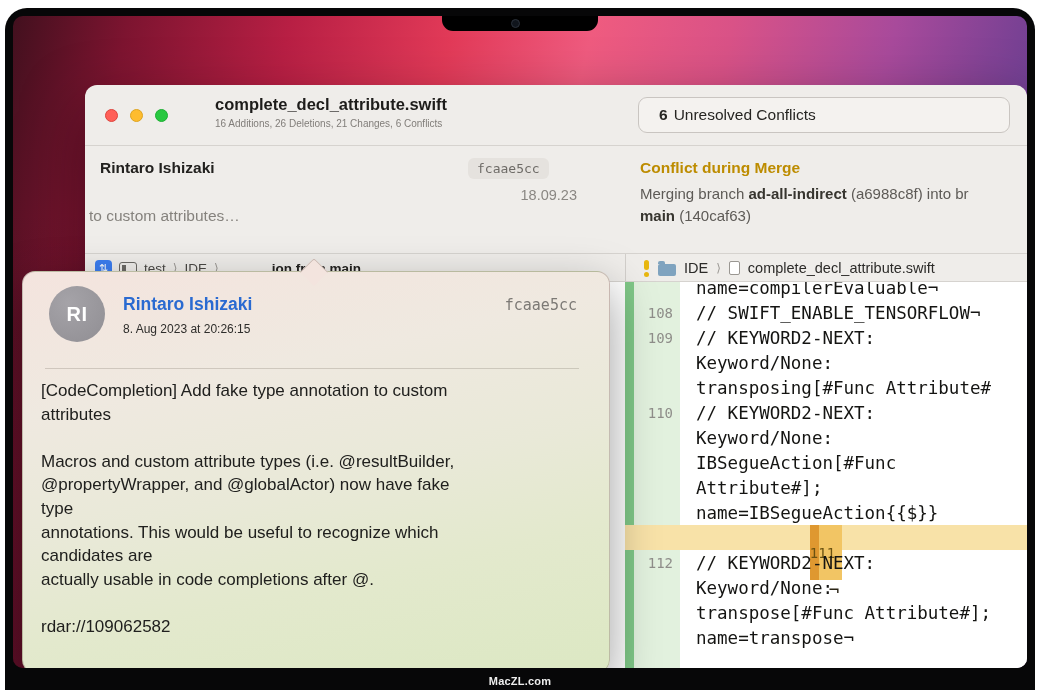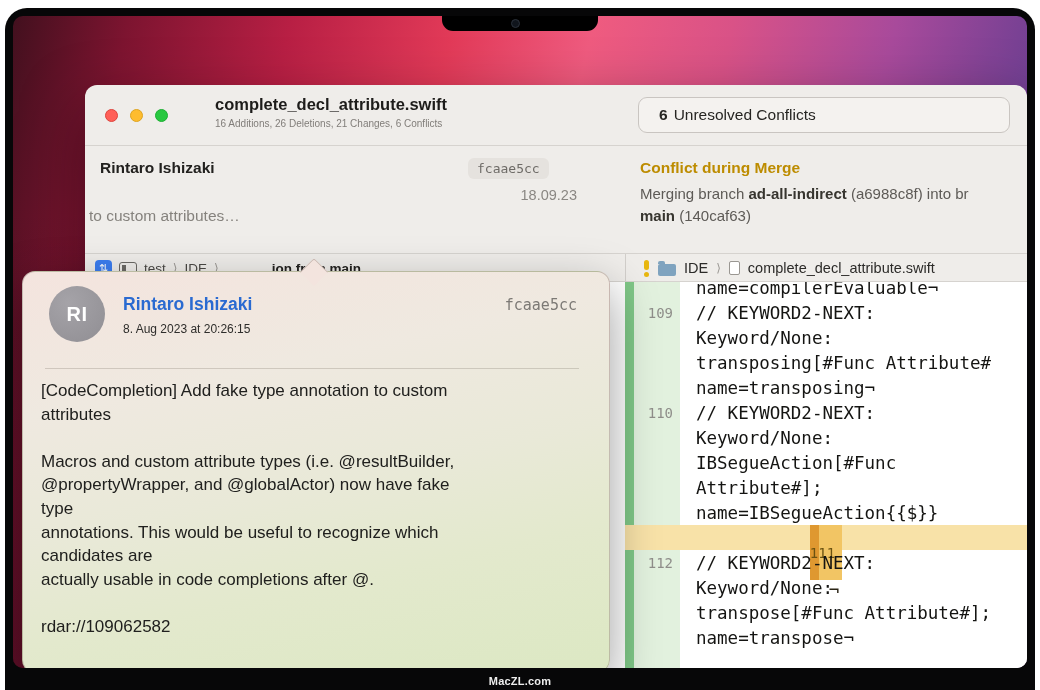--- a/index.html
+++ b/index.html
@@ -178,34 +178,34 @@
     <div class="lpane"></div>
     <div class="rpane">
       <div class="strip"></div>
       <div class="gutbg"></div>
       <div class="coderows">
         <div class="crow">
           <div class="cnum"></div>
           <div class="ctxt">name=compilerEvaluable¬</div>
         </div>
         <div class="crow">
+          <div class="cnum">108</div>
+          <div class="ctxt">// SWIFT_ENABLE_TENSORFLOW¬</div>
+        </div>
+        <div class="crow">
           <div class="cnum">109</div>
           <div class="ctxt">// KEYWORD2-NEXT:</div>
         </div>
         <div class="crow">
           <div class="cnum"></div>
           <div class="ctxt">Keyword/None:</div>
         </div>
         <div class="crow">
           <div class="cnum"></div>
           <div class="ctxt">transposing[#Func Attribute#</div>
-        </div>
-        <div class="crow">
-          <div class="cnum"></div>
-          <div class="ctxt">name=transposing¬</div>
         </div>
         <div class="crow">
           <div class="cnum">110</div>
           <div class="ctxt">// KEYWORD2-NEXT:</div>
         </div>
         <div class="crow">
           <div class="cnum"></div>
           <div class="ctxt">Keyword/None:</div>
         </div>
         <div class="crow">

